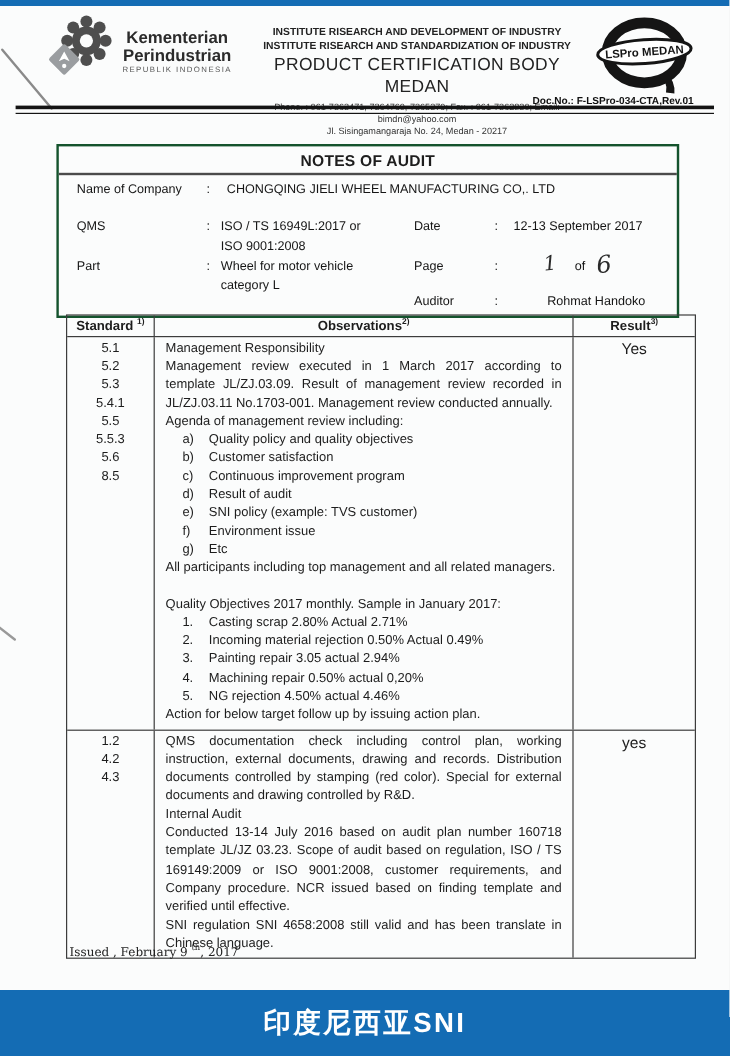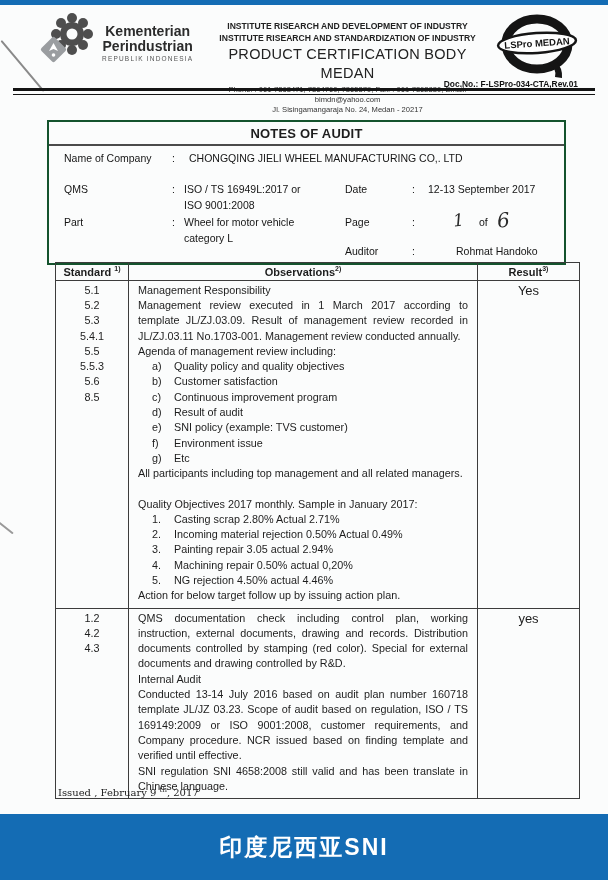--- a/index.html
+++ b/index.html
@@ -46,21 +46,21 @@
   .obs-p.justify{text-align:justify;}
   .obs-list{padding-left:14px;}
   .obs-li{display:flex;font-size:10.8px;line-height:15.3px;}
   .obs-marker{width:22px;flex:none;}
   .obs-spacer{height:15px;}
   .result-value{font-size:13px;line-height:15.3px;}
 
   
   .issued-line{position:absolute;top:786px;left:58px;font-family:"DejaVu Serif",serif;font-size:10px;color:#222;}
   .issued-line sup{font-size:7px;}
-  .banner{position:absolute;bottom:0;left:0;width:100%;height:66px;background:#146cb4;display:flex;align-items:center;justify-content:center;}
+  .banner{position:absolute;bottom:0;left:0;width:100%;height:55px;background:#146cb4;display:flex;align-items:center;justify-content:center;}
   .banner-text{color:#ffffff;font-weight:bold;font-size:23px;letter-spacing:2px;}
 
   
   .artifact1{position:absolute;top:40px;left:2px;width:66px;height:2px;background:#8a8a8a;transform:rotate(50deg);transform-origin:left top;border-radius:2px;}
   .artifact2{position:absolute;top:527px;left:-3px;width:18px;height:2px;background:#999;transform:rotate(38deg);border-radius:2px;}
 </style>
 </head>
 <body>
 
 <div class="page">

